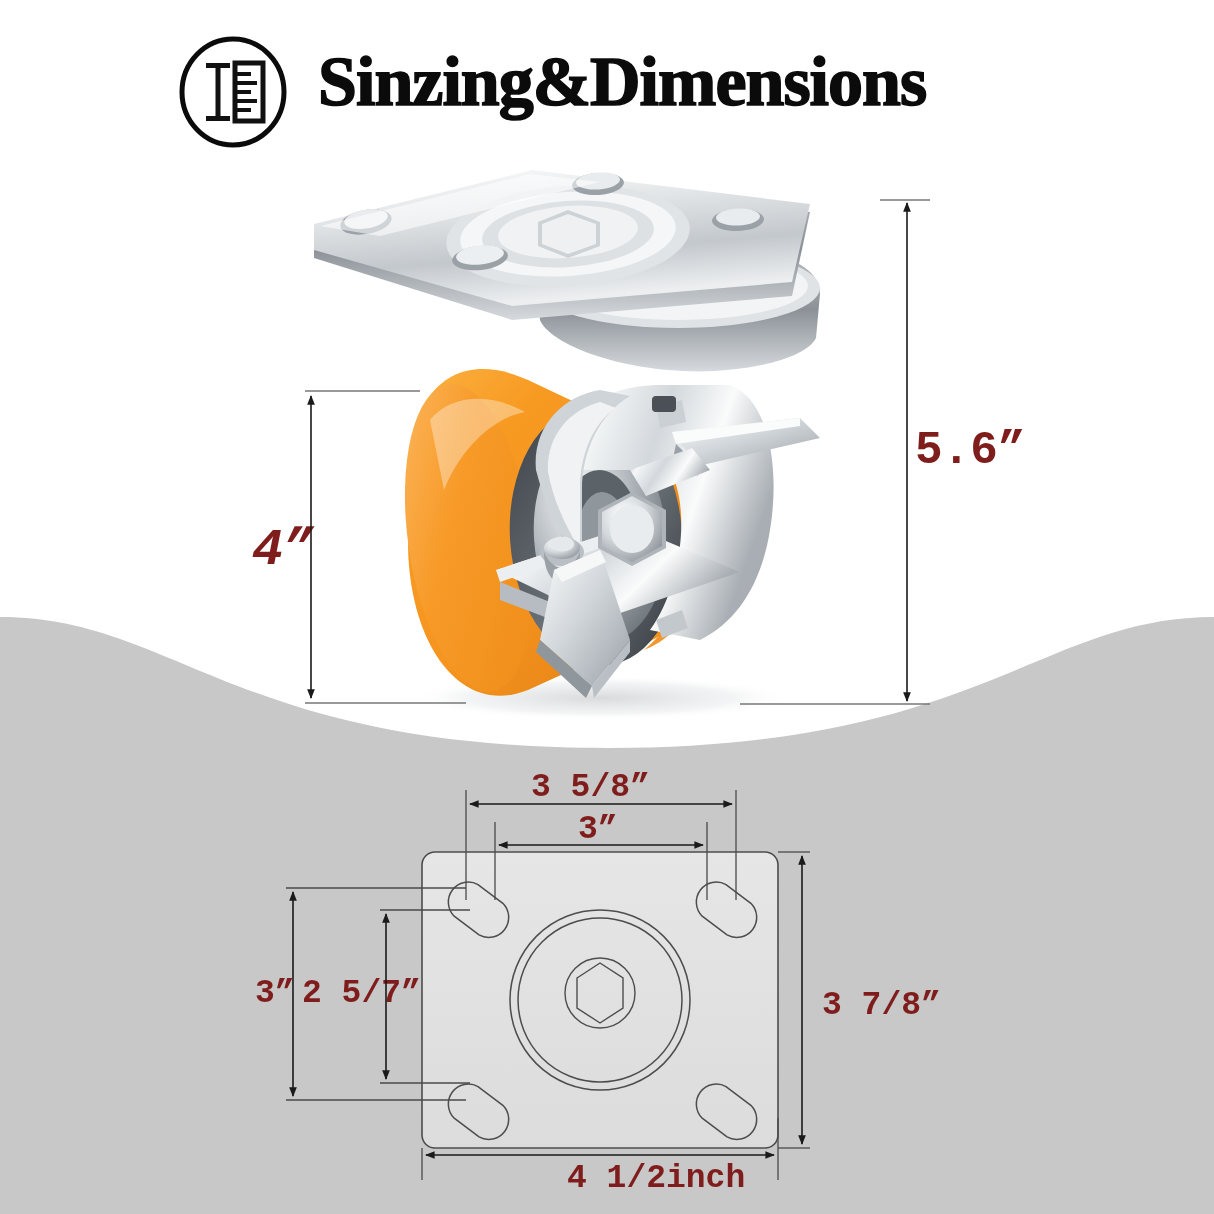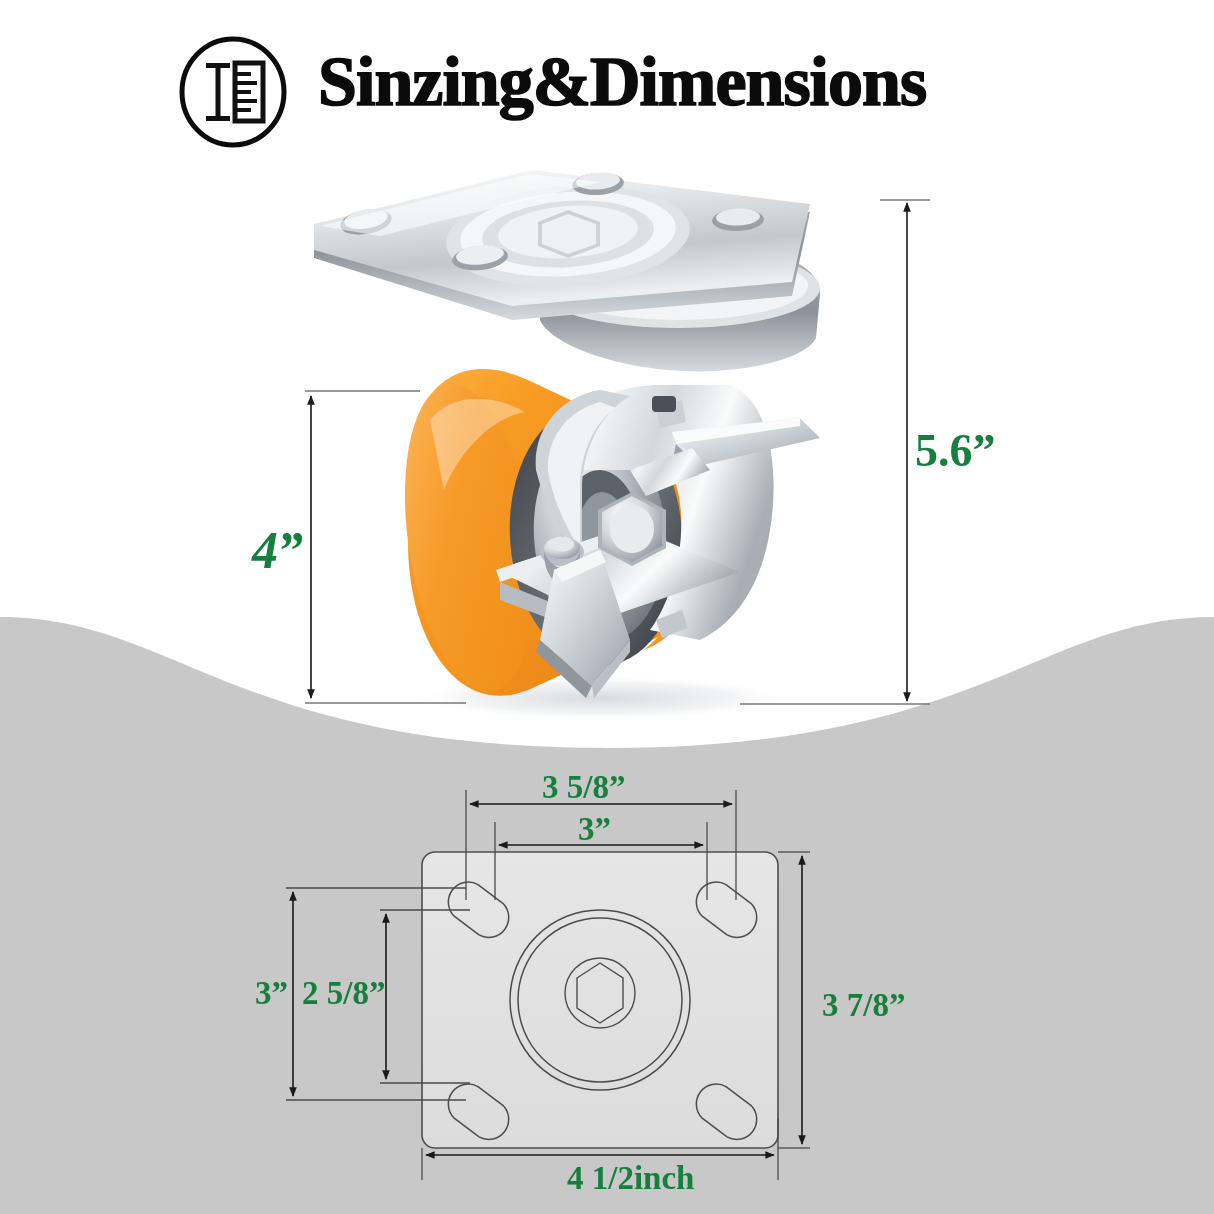--- a/index.html
+++ b/index.html
@@ -32,29 +32,29 @@
   .backdrop { position:absolute; left:0; top:0; width:1214px; height:1214px; z-index:0; }
 
   
   .photo { position:absolute; left:300px; top:170px; width:620px; height:560px; z-index:3; }
 
   
   .dims { position:absolute; left:0; top:0; width:1214px; height:1214px; z-index:6; }
 
   .dimlabel {
     position:absolute;
-    font-family:Liberation Serif, serif;
+    font-family:Liberation Mono, monospace;
     font-weight:bold;
-    color:#15803d;
+    color:#7f1d1d;
     white-space:nowrap;
     line-height:1;
   }
   .lbl-4     { left:252px;  top:525px; font-size:52px; font-style:italic; letter-spacing:-1px; }
   .lbl-56    { left:915px;  top:428px; font-size:46px; }
-  .lbl-358   { left:542px;  top:771px; font-size:33px; }
+  .lbl-358   { left:531px;  top:771px; font-size:33px; }
   .lbl-3top  { left:578px;  top:813px; font-size:33px; }
   .lbl-3left { left:255px;  top:977px; font-size:33px; }
   .lbl-258   { left:302px;  top:977px; font-size:33px; }
   .lbl-378   { left:822px;  top:977px; font-size:33px;margin-top:12px; }
   .lbl-45    { left:532px;  top:1162px; font-size:33px;margin-left:35px; }
 
   
   .plate { position:absolute; left:0; top:0; width:1214px; height:1214px; z-index:5; }
 </style>
 </head>
@@ -338,17 +338,17 @@
 
       <line x1="426" y1="1155" x2="774" y2="1155" marker-start="url(#arrStart)" marker-end="url(#arrEnd)"></line>
     </g>
   </svg>
 
   <div class="dimlabel lbl-4">4”</div>
   <div class="dimlabel lbl-56">5.6”</div>
   <div class="dimlabel lbl-358">3  5/8”</div>
   <div class="dimlabel lbl-3top">3”</div>
   <div class="dimlabel lbl-3left">3”</div>
-  <div class="dimlabel lbl-258">2  5/8”</div>
+  <div class="dimlabel lbl-258">2  5/7”</div>
   <div class="dimlabel lbl-378">3  7/8”</div>
   <div class="dimlabel lbl-45">4  1/2inch</div>
 
 </div>
 
 </body></html>

